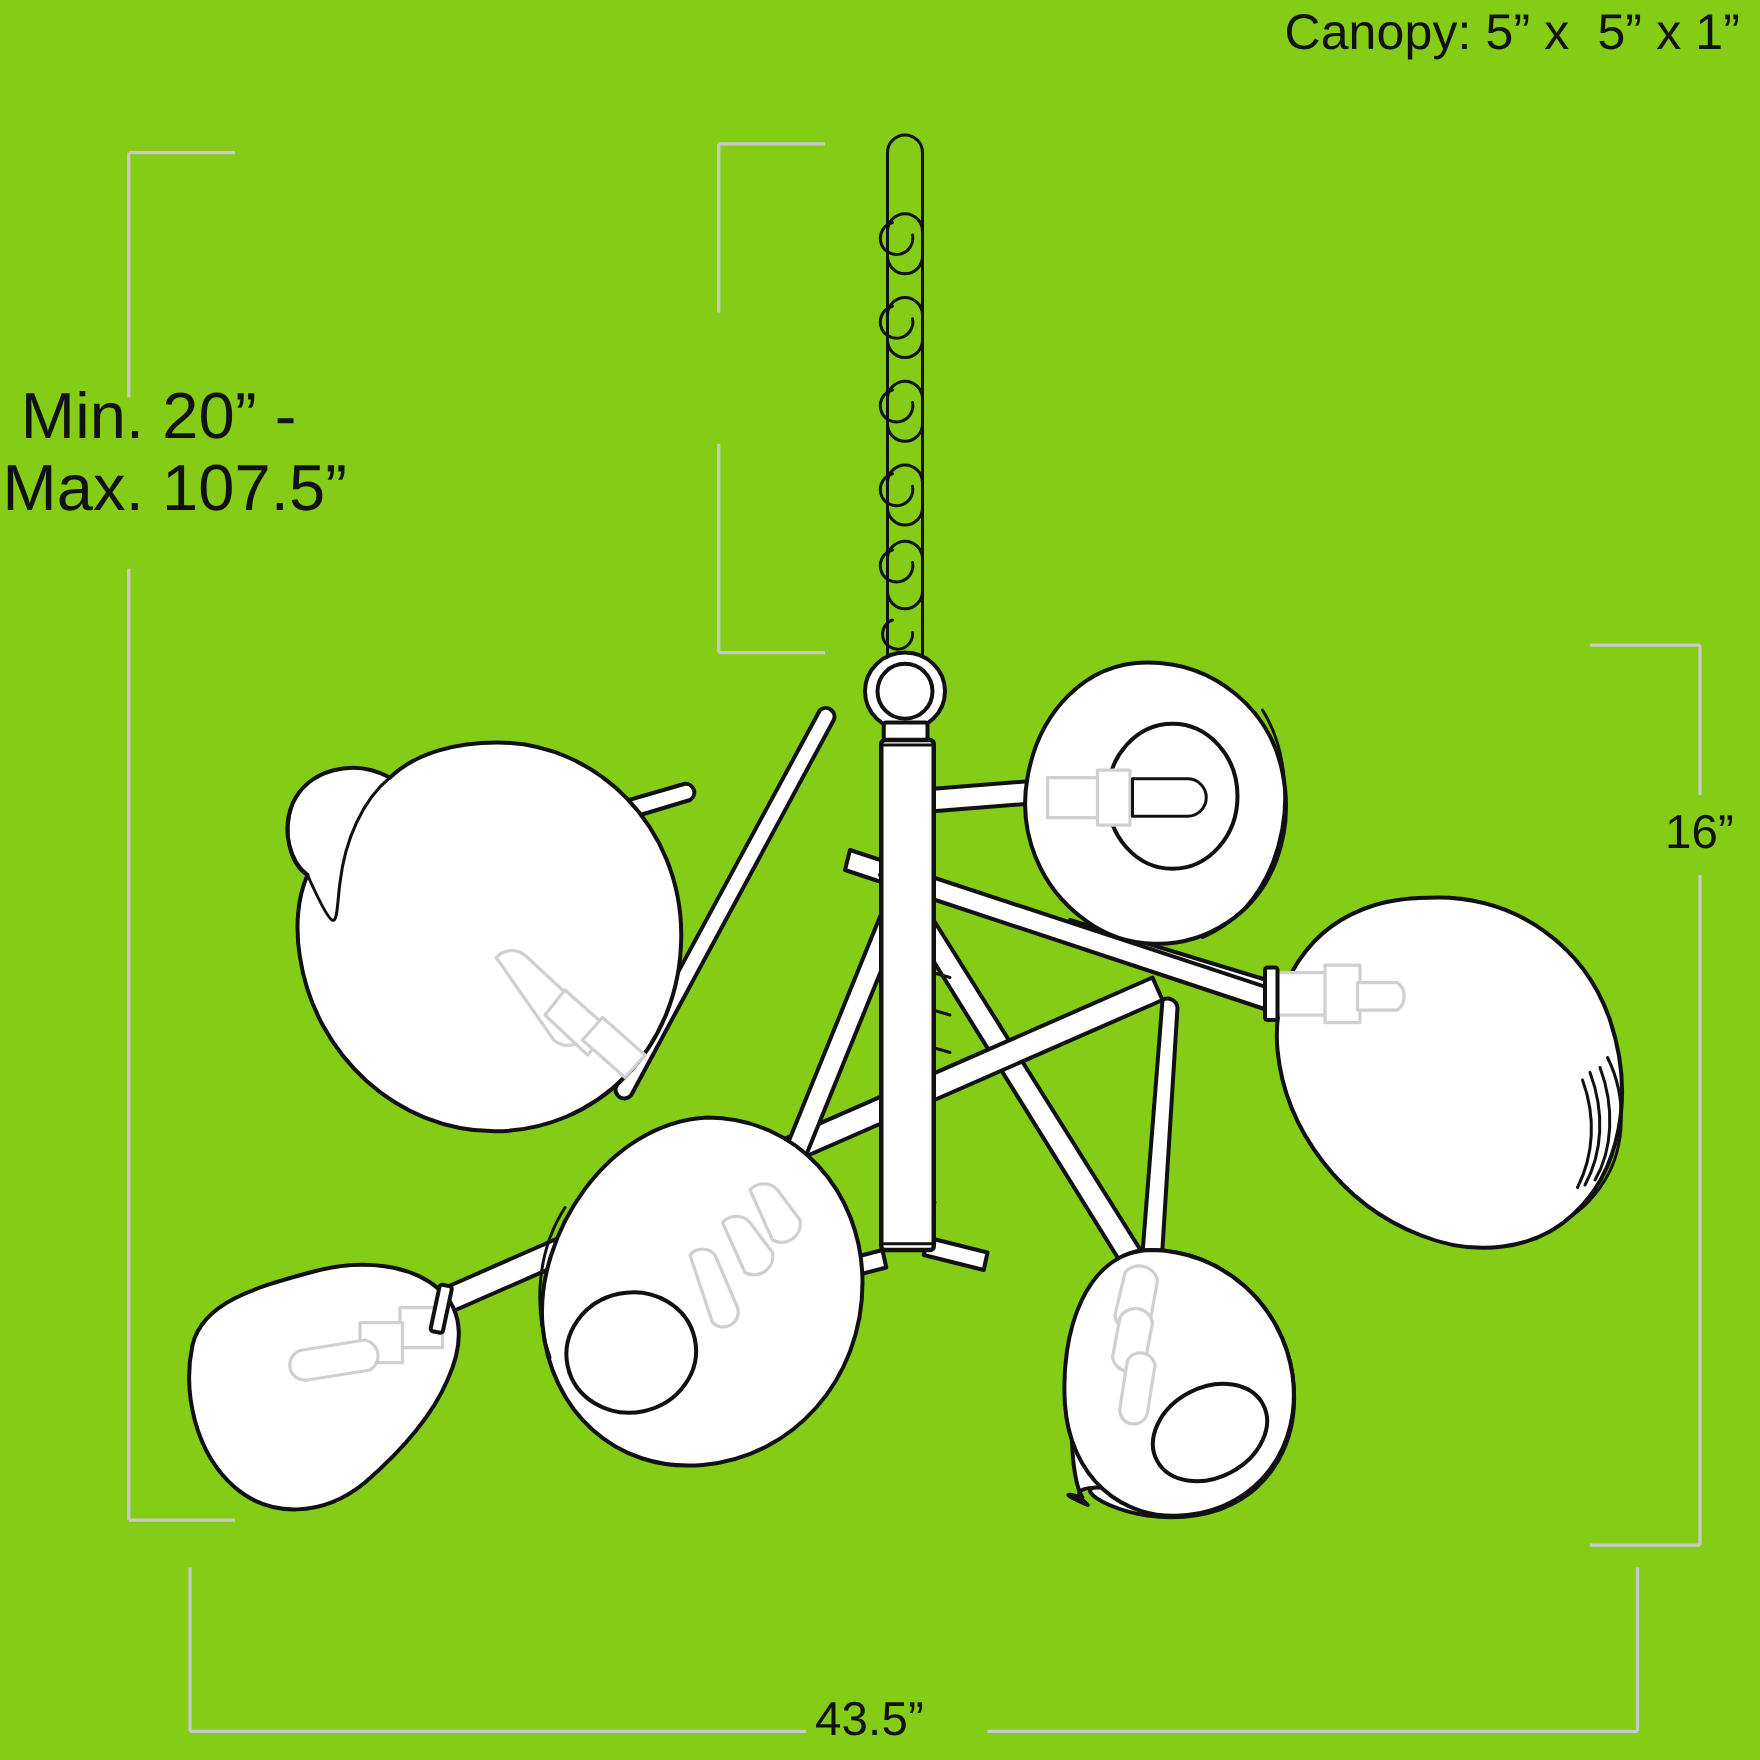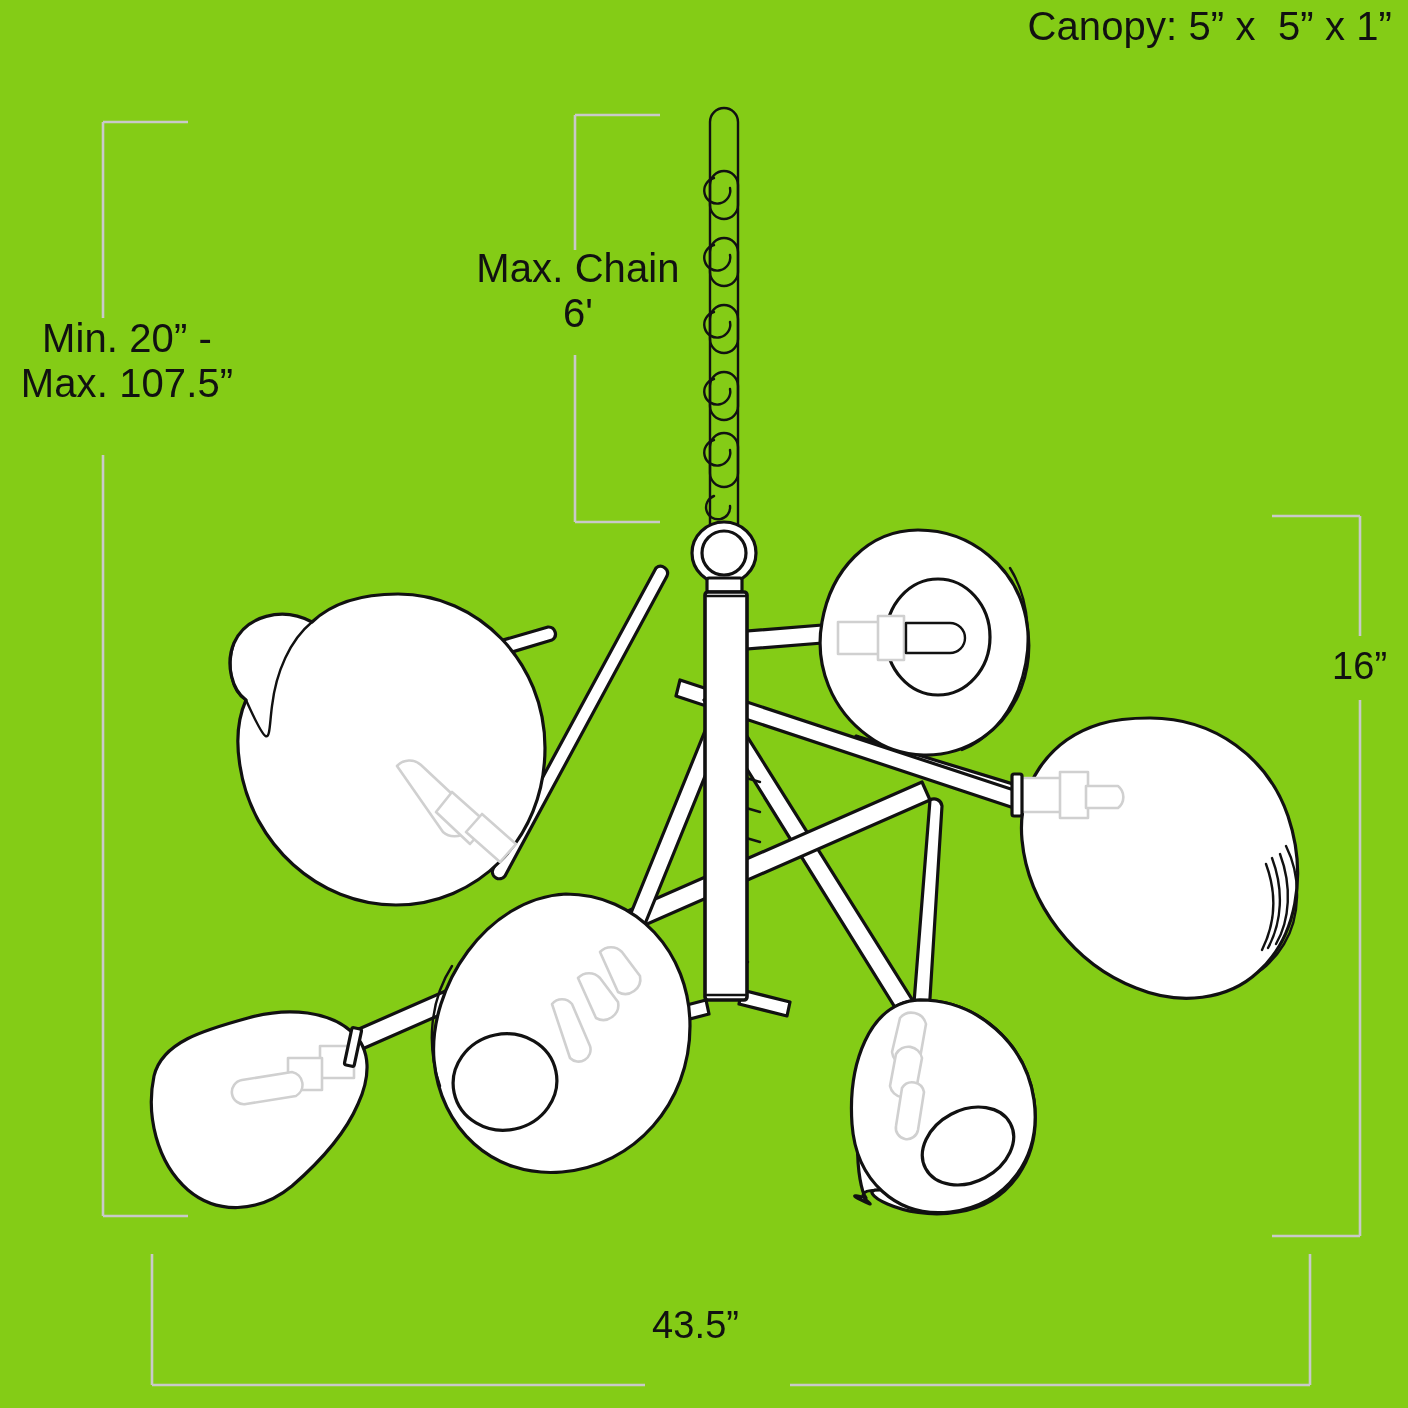--- a/index.html
+++ b/index.html
@@ -37,40 +37,40 @@
     letter-spacing: 0.1px;
   }
   #label-canopy {
     right: 16px;
     top: 4px;
     font-size: 40px;
     text-align: right;
   }
   #label-minmax {
     left: 2px;
-    top: 316px;
-    font-size: 40px;
+    top: 304px;
+    font-size: 52px;
     text-align: center;
     width: 250px;
   }
   #label-chain {
     left: 458px;
     top: 246px;
     font-size: 40px;
     text-align: center;
     width: 240px;
   }
   #label-16 {
     left: 1332px;
     top: 645px;
     font-size: 38px;
   }
   #label-435 {
     left: 652px;
-    top: 1304px;
+    top: 1355px;
     font-size: 38px;
   }
 </style>
 </head>
 <body>
 
 <div id="stage">
 
   <svg id="drawing" viewBox="0 0 1408 1408" xmlns="http://www.w3.org/2000/svg">
 
@@ -286,20 +286,18 @@
       </g>
     </g>
 
   </svg>
 
   <div class="dim-label" id="label-canopy">Canopy: 5” x  5” x 1”</div>
 
   <div class="dim-label" id="label-minmax">Min. 20” -
 Max. 107.5”</div>
 
-  <div class="dim-label" id="label-chain">Max. Chain
-6'</div>
 
   <div class="dim-label" id="label-16">16”</div>
 
   <div class="dim-label" id="label-435">43.5”</div>
 
 </div>
 
 </body></html>

